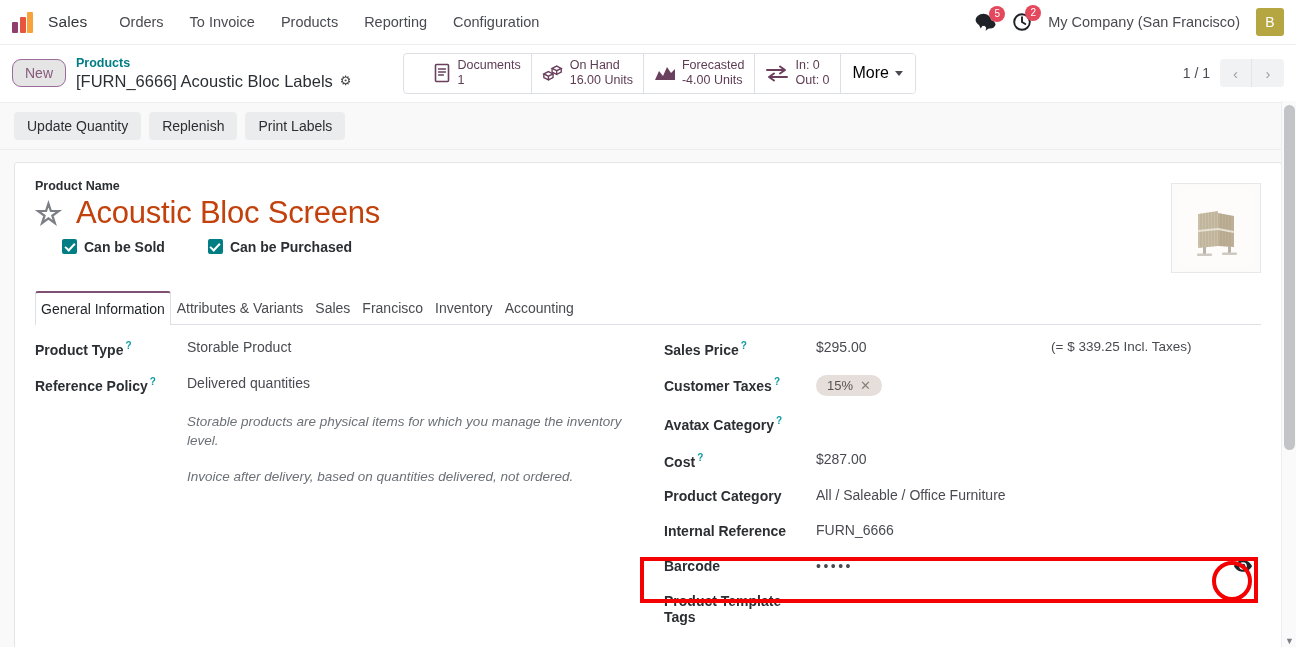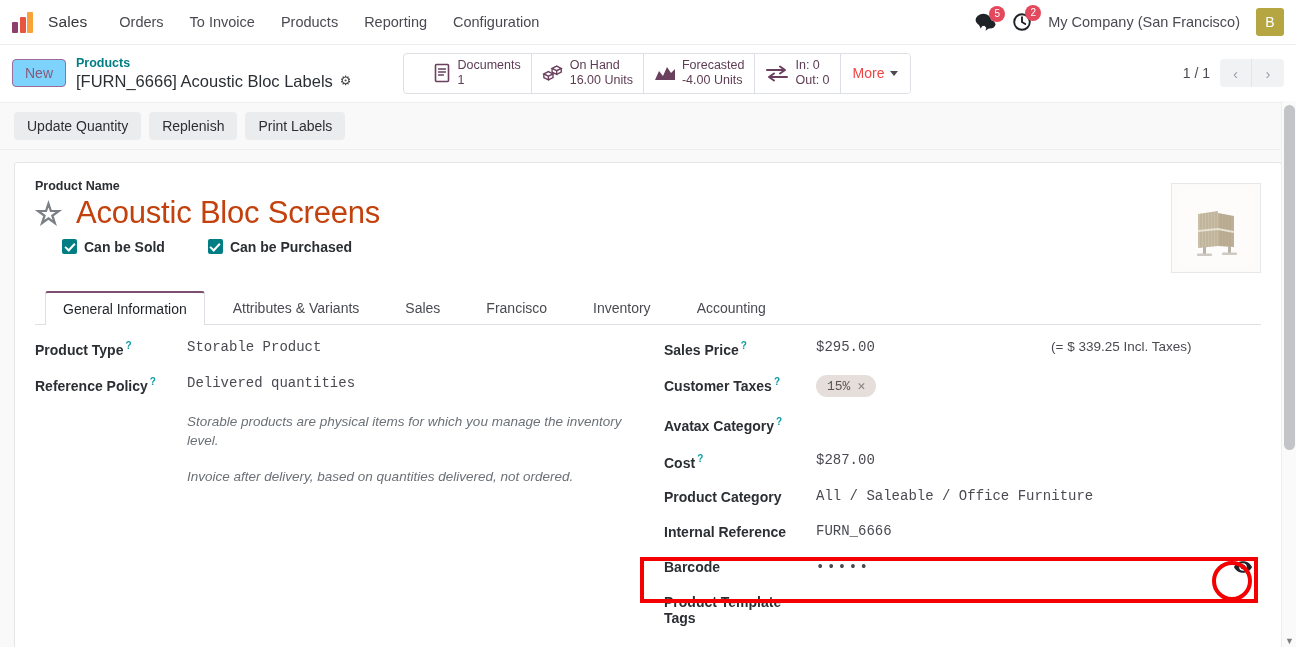--- a/index.html
+++ b/index.html
@@ -67,22 +67,22 @@
     background: #ffffff;
     border-bottom: 1px solid #eceef1;
     padding: 8px 12px 8px 12px;
     display: flex; align-items: center;
     min-height: 53px;
     position: relative;
   }
   .btn-new {
     border: 1px solid #9a6b9b;
     color: #875a7b;
-    background: #7dd3fc;
-    border-radius: 4px;
+    background: #e5e5e5;
+    border-radius: 9px;
     font-size: 14px;
     padding: 5px 12px;
     margin-right: 10px;
     cursor: pointer;
     font-family: "Liberation Sans", sans-serif;
   }
   .breadcrumb-wrap { display: flex; flex-direction: column; line-height: 1.22; }
   .bc-parent {
     font-size: 12.5px; color: #017e84; font-weight: 700; cursor: pointer;
   }
@@ -104,21 +104,21 @@
     cursor: pointer; background: #fff;
     min-height: 38px;
   }
   .stat-btn:last-child { border-right: none; }
   .stat-txt { display: flex; flex-direction: column; line-height: 1.22; }
   .stat-label { font-size: 12.5px; color: #5e3c54; }
   .stat-value { font-size: 12.5px; color: #5e3c54; }
   .stat-icon { color: #6b3f5e; display: flex; align-items: center; }
   .btn-more {
     display: flex; align-items: center; gap: 6px;
-    padding: 6px 12px; font-size: 14px; color: #ef4444;
+    padding: 6px 12px; font-size: 16px; color: #000000;
     cursor: pointer; background: #fff;
   }
   .caret { width: 0; height: 0; border-left: 4px solid transparent;
            border-right: 4px solid transparent; border-top: 5px solid #4a4b52; }
 
   .pager {
     margin-left: auto; display: flex; align-items: center; gap: 10px;
   }
   .pager-text { font-size: 14px; color: #4a4b52; }
   .pager-btns { display: flex; border-radius: 4px; overflow: hidden; }
@@ -186,43 +186,43 @@
     display: flex; align-items: center; justify-content: center;
     margin-top: 4px;
   }
 
   
   .tabs {
     display: flex; margin-top: 18px;
     border-bottom: 1px solid #dcdfe3;
   }
   .tab {
-    padding: 8px 17px; font-size: 14px; color: #4a4b52;
+    padding: 8px 5px; font-size: 14px; color: #4a4b52;
     border: 1px solid transparent; border-bottom: none;
-    margin-bottom: -1px; cursor: pointer; white-space: nowrap; margin-left: 10px;
+    margin-bottom: -1px; cursor: pointer; white-space: nowrap;
   }
   .tab.active {
     color: #1f2328; background: #fff;
     border-color: #dcdfe3;
     border-top: 2px solid #7d4f72;
     border-radius: 3px 3px 0 0;
   }
 
   
   .form-cols { display: flex; padding-top: 14px; }
   .col { width: 50%; }
   .col-right { padding-left: 16px; }
   .frow { display: flex; align-items: flex-start; margin-bottom: 18px; }
   .flabel {
     width: 152px; flex: none;
     font-size: 14px; font-weight: 700; color: #2b2f33;
     padding-top: 1px;
   }
   .q { color: #0d9aa3; font-size: 10px; vertical-align: super; margin-left: 2px; cursor: help; }
-  .fvalue { font-size: 14px; color: #4a4b52; flex: 1; font-family: Liberation Mono, monospace; }
+  .fvalue { font-size: 14px; color: #4a4b52; flex: 1; }
   .help-text {
     font-size: 13.5px; color: #6b7177; font-style: italic;
     line-height: 1.45; margin-bottom: 16px; max-width: 452px;
   }
   .help-indent { margin-left: 152px; }
 
   .tag-15 {
     display: inline-flex; align-items: center; gap: 7px;
     background: #e5dedb; color: #5a5450;
     border-radius: 12px; padding: 3px 11px; font-size: 13px;

